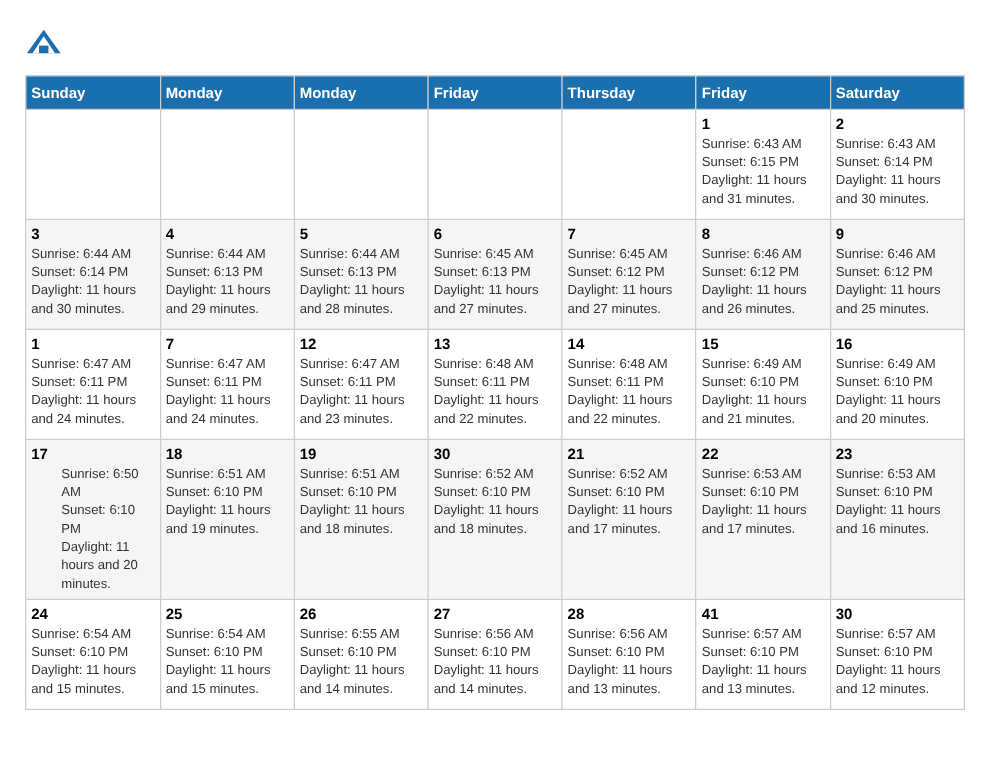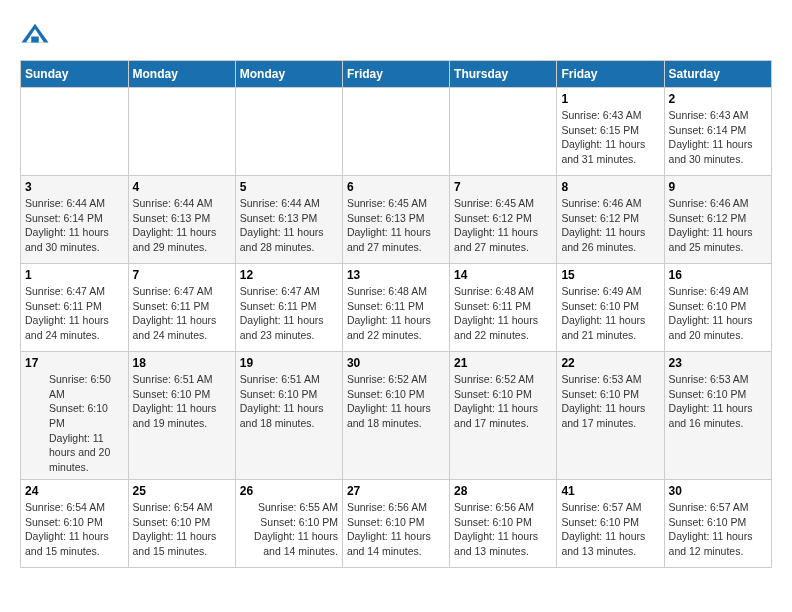--- a/index.html
+++ b/index.html
@@ -275,21 +275,21 @@
 Daylight: 11 hours and 15 minutes.</div>
         </td>
         <td>
           <div class="day-num">25</div>
           <div class="day-info" style="white-space: pre-line;">Sunrise: 6:54 AM
 Sunset: 6:10 PM
 Daylight: 11 hours and 15 minutes.</div>
         </td>
         <td>
           <div class="day-num">26</div>
-          <div class="day-info" style="white-space: pre-line; text-align: right;">Sunrise: 6:55 AM
+          <div class="day-info" style="white-space: pre-line;">Sunrise: 6:55 AM
 Sunset: 6:10 PM
 Daylight: 11 hours and 14 minutes.</div>
         </td>
         <td>
           <div class="day-num">27</div>
           <div class="day-info" style="white-space: pre-line;">Sunrise: 6:56 AM
 Sunset: 6:10 PM
 Daylight: 11 hours and 14 minutes.</div>
         </td>
         <td>

